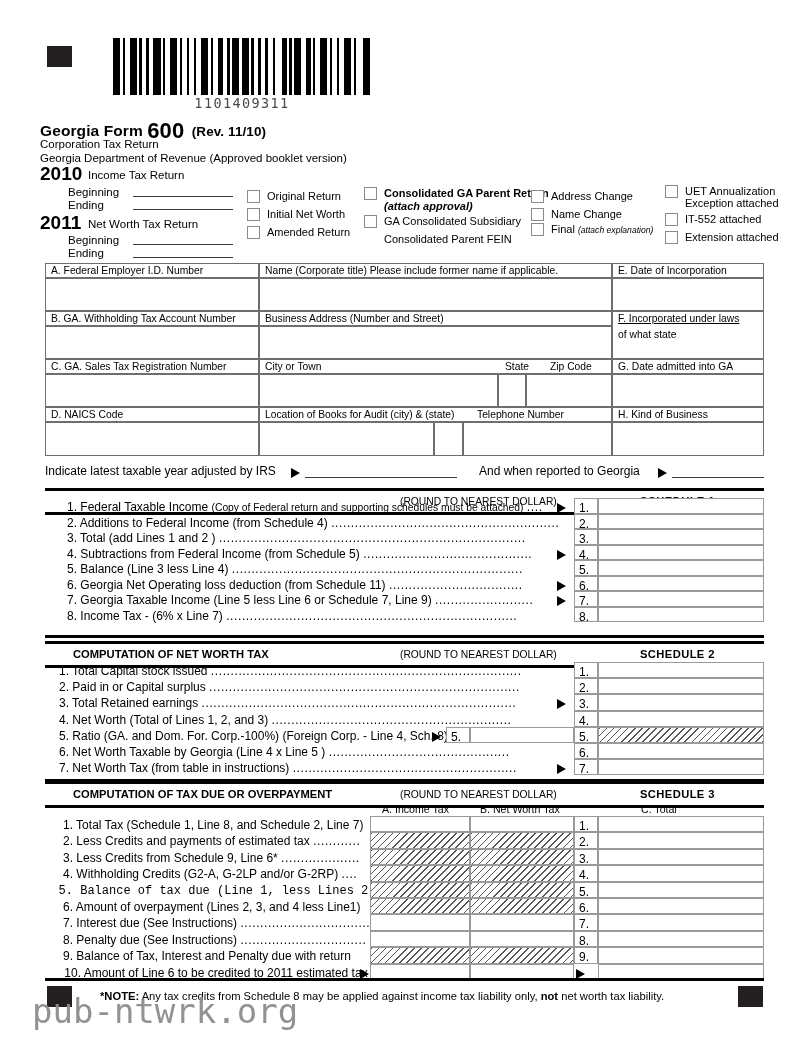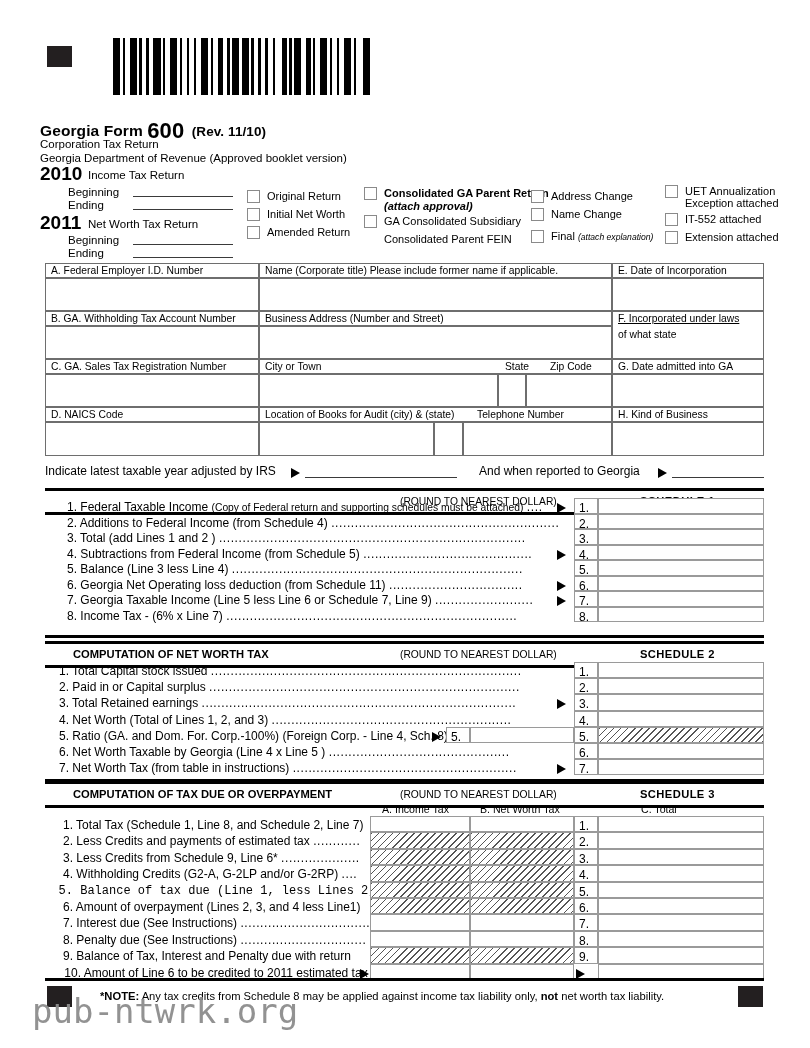--- a/index.html
+++ b/index.html
@@ -154,20 +154,21 @@
       <i class="sp" style="width: 1.85185%;"></i>
       <i style="width: 0.925926%;"></i>
       <i class="sp" style="width: 1.85185%;"></i>
       <i style="width: 2.77778%;"></i>
       <i class="sp" style="width: 0.925926%;"></i>
       <i style="width: 0.925926%;"></i>
       <i class="sp" style="width: 1.85185%;"></i>
       <i class="sp" style="width: 0.925926%;"></i>
       <i style="width: 2.77778%;"></i>
     </div>
+  <div class="abs" id="barcode-number">1101409311</div>
 
   <div class="abs" id="form-title">
     <span>Georgia Form</span>
     <span class="num">600</span>
     <span class="rev">(Rev. 11/10)</span>
   </div>
   <div class="abs" id="form-sub1">Corporation Tax Return</div>
   <div class="abs" id="form-sub2">Georgia Department of Revenue (Approved booklet version)</div>
 
   <div class="abs" id="yr2010">2010</div>
@@ -216,21 +217,21 @@
     <div class="cbrow">
       <span class="cblabel" style="margin-left:20px;">Consolidated Parent FEIN</span>
     </div>
   </div>
 
   <div class="abs" style="left:531px;top:190px;">
     <div class="cbrow" style="margin-bottom:5px;">
       <span class="cb"></span>
       <span class="cblabel">Address Change</span>
     </div>
-    <div class="cbrow" style="margin-bottom:9px;">
+    <div class="cbrow" style="margin-bottom:2px;">
       <span class="cb"></span>
       <span class="cblabel">Name Change</span>
     </div>
     <div class="cbrow">
       <span class="cb"></span>
       <span class="cblabel nowrap">
         <span>Final</span>
         <span class="tiny-ital">(attach explanation)</span>
       </span>
     </div>

